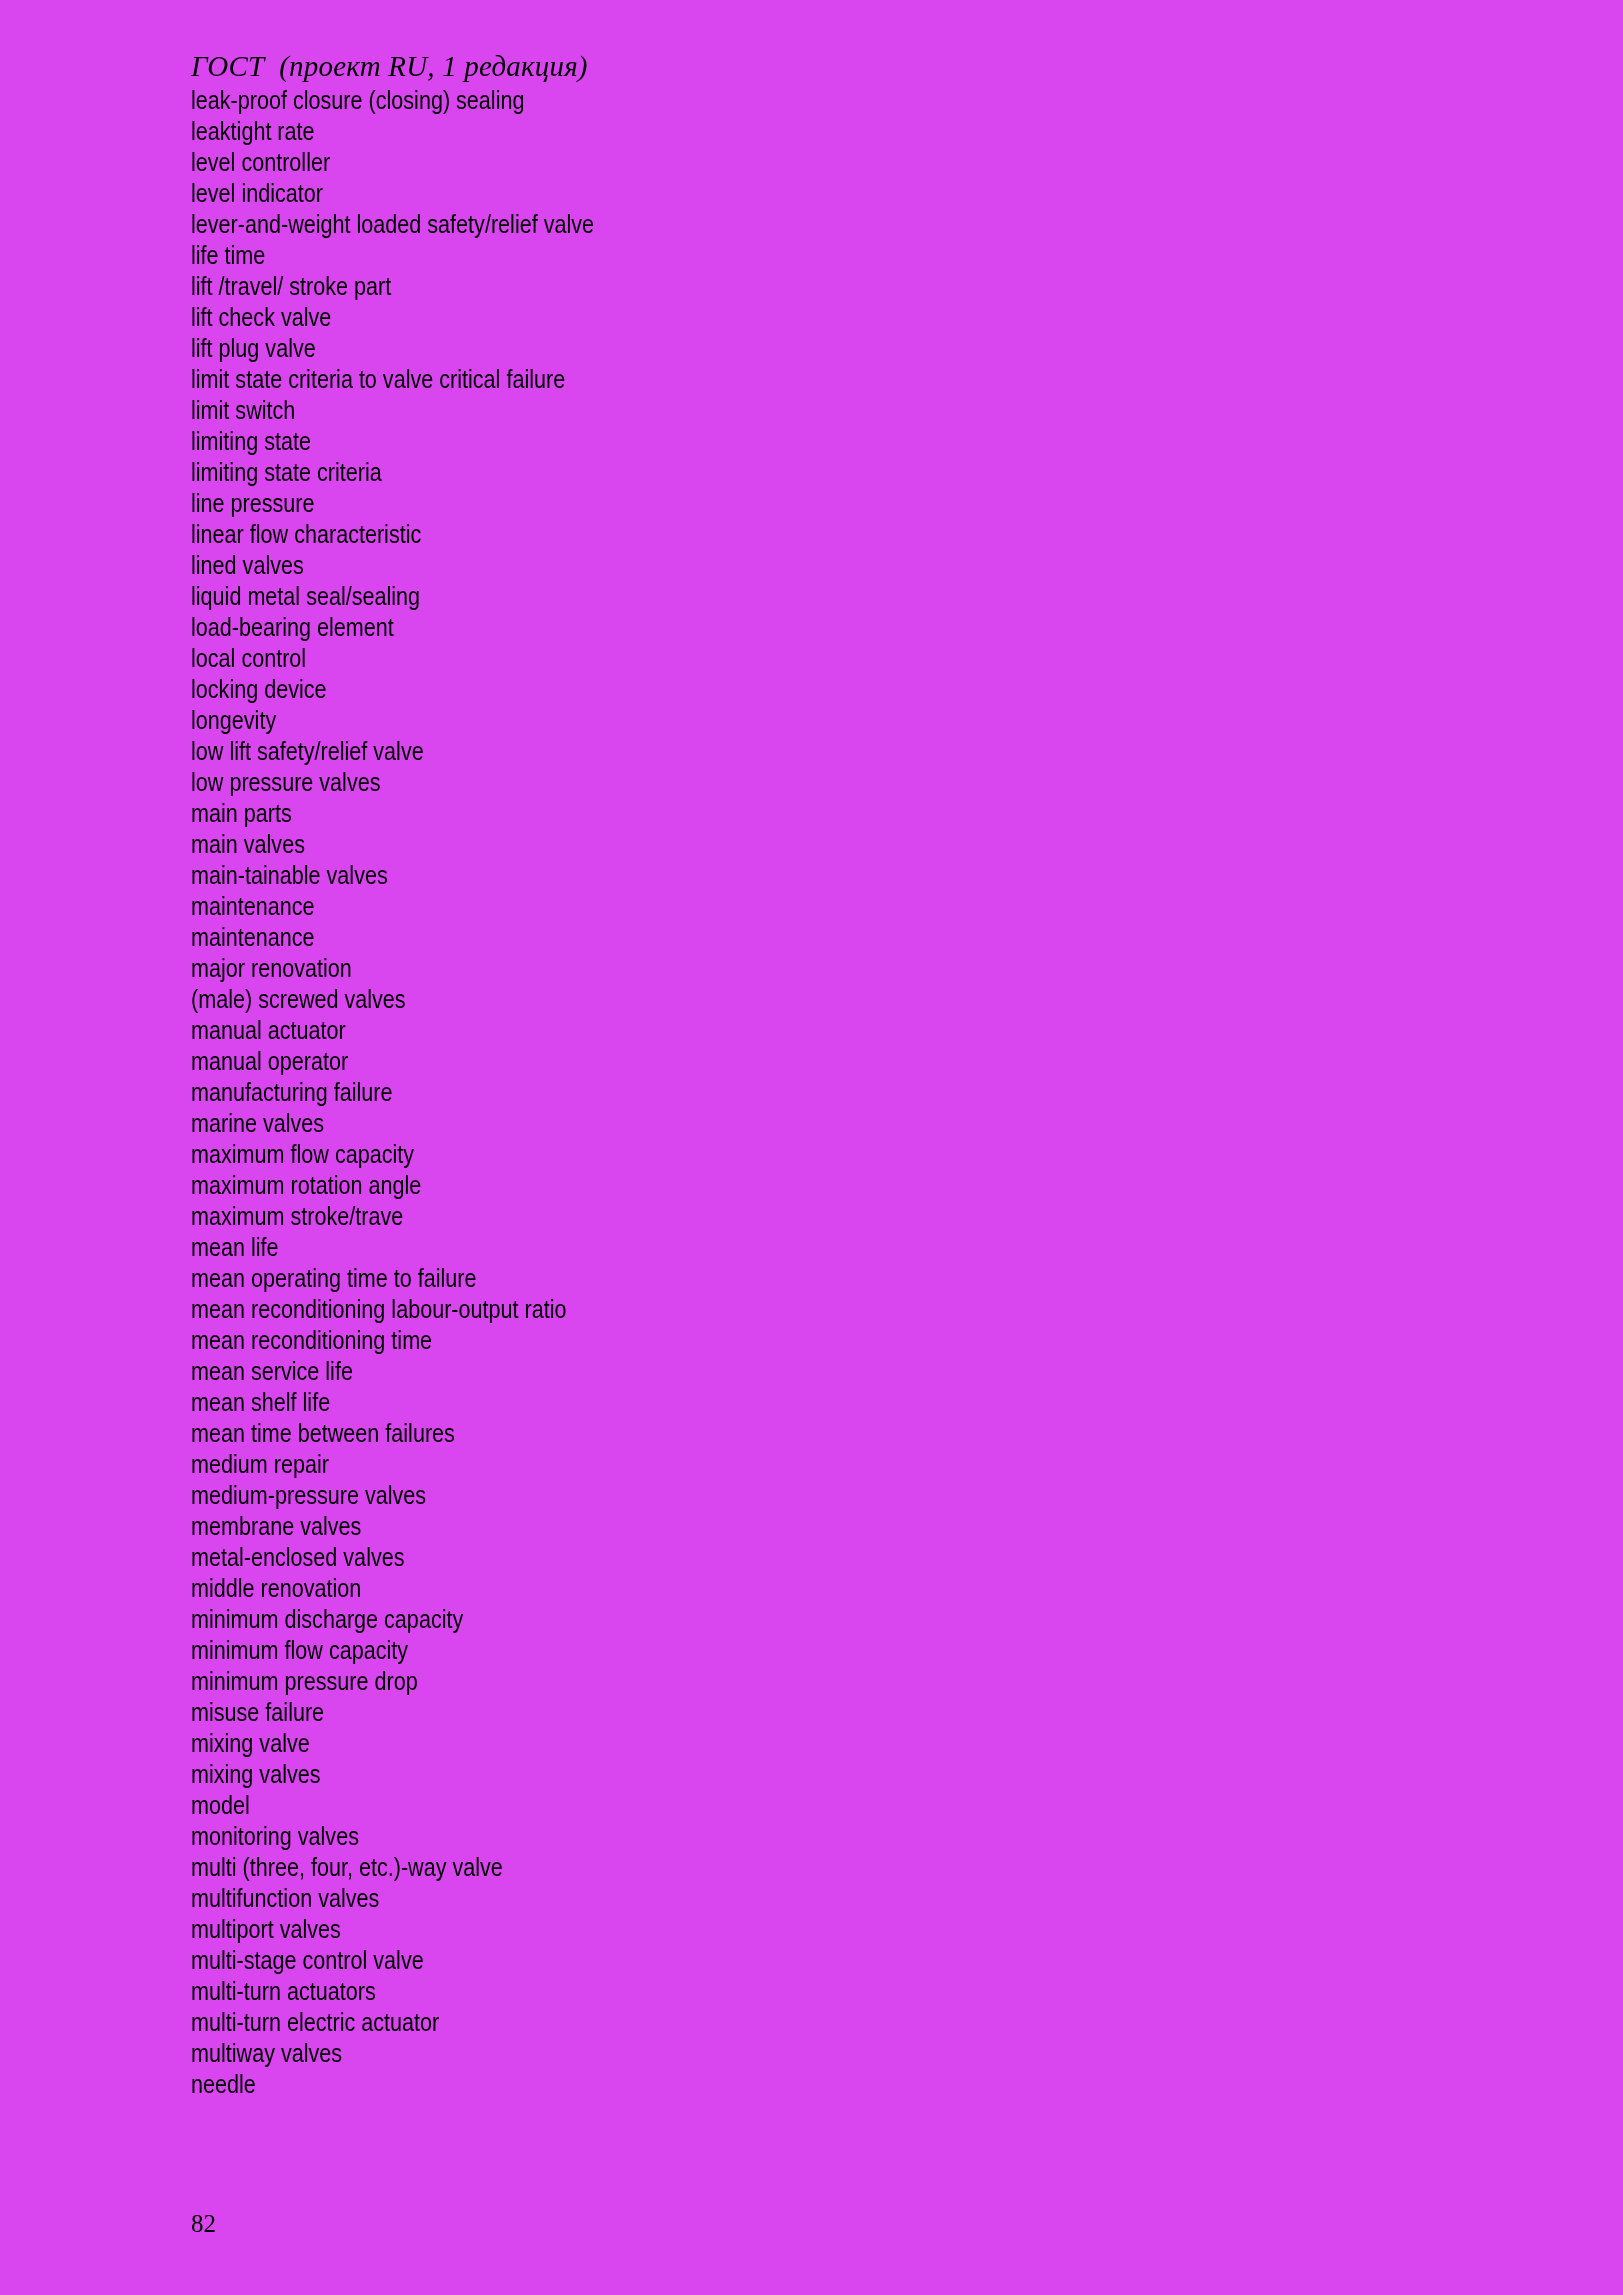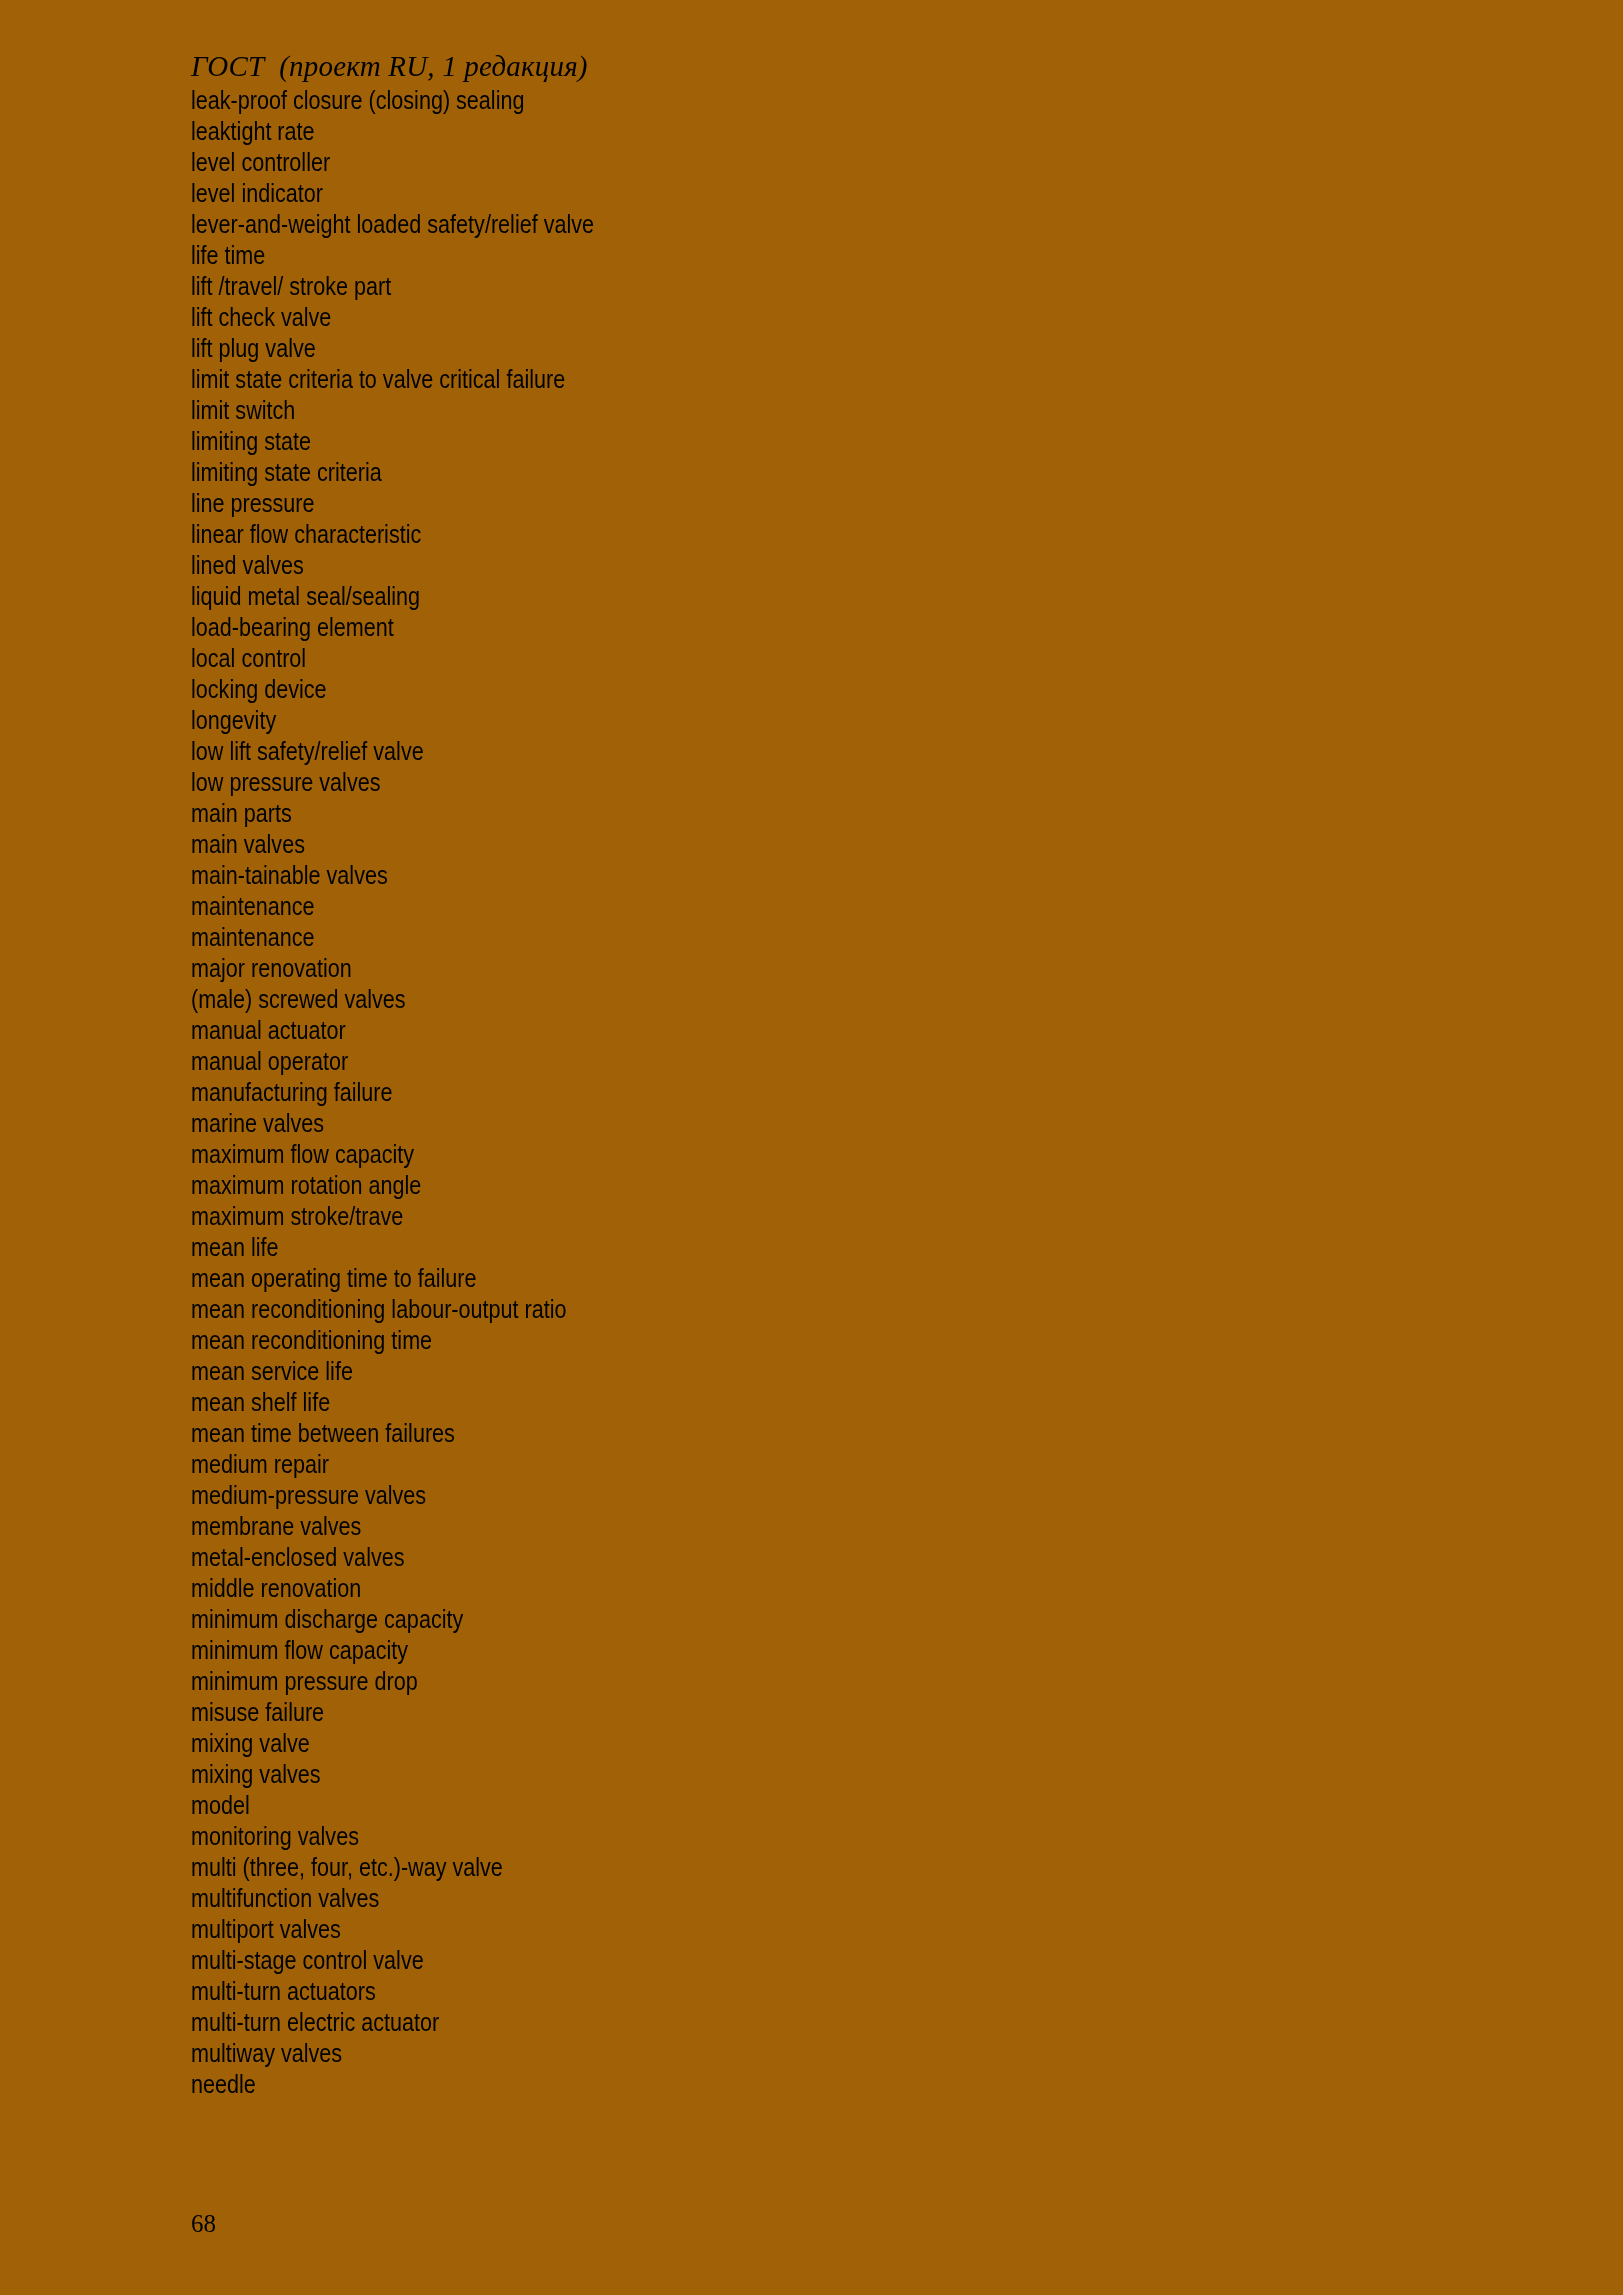--- a/index.html
+++ b/index.html
@@ -5,21 +5,21 @@
 <style>
   html, body {
     margin: 0;
     padding: 0;
     background: #ffffff;
   }
   .page {
     position: relative;
     width: 1623px;
     height: 2295px;
-    background: #a16207;
+    background: #d946ef;
     overflow: hidden;
     box-sizing: border-box;
   }
   .content {
     position: absolute;
     left: 191px;
     top: 51px;
     width: 1243px;
   }
   .doc-header {
@@ -132,16 +132,16 @@
         <li>multiport valves</li>
         <li>multi-stage control valve</li>
         <li>multi-turn actuators</li>
         <li>multi-turn electric actuator</li>
         <li>multiway valves</li>
         <li>needle</li>
       </ul>
 
   </div>
 
-  <div class="page-number">68</div>
+  <div class="page-number">82</div>
 
 </div>
 
 
 </body></html>

